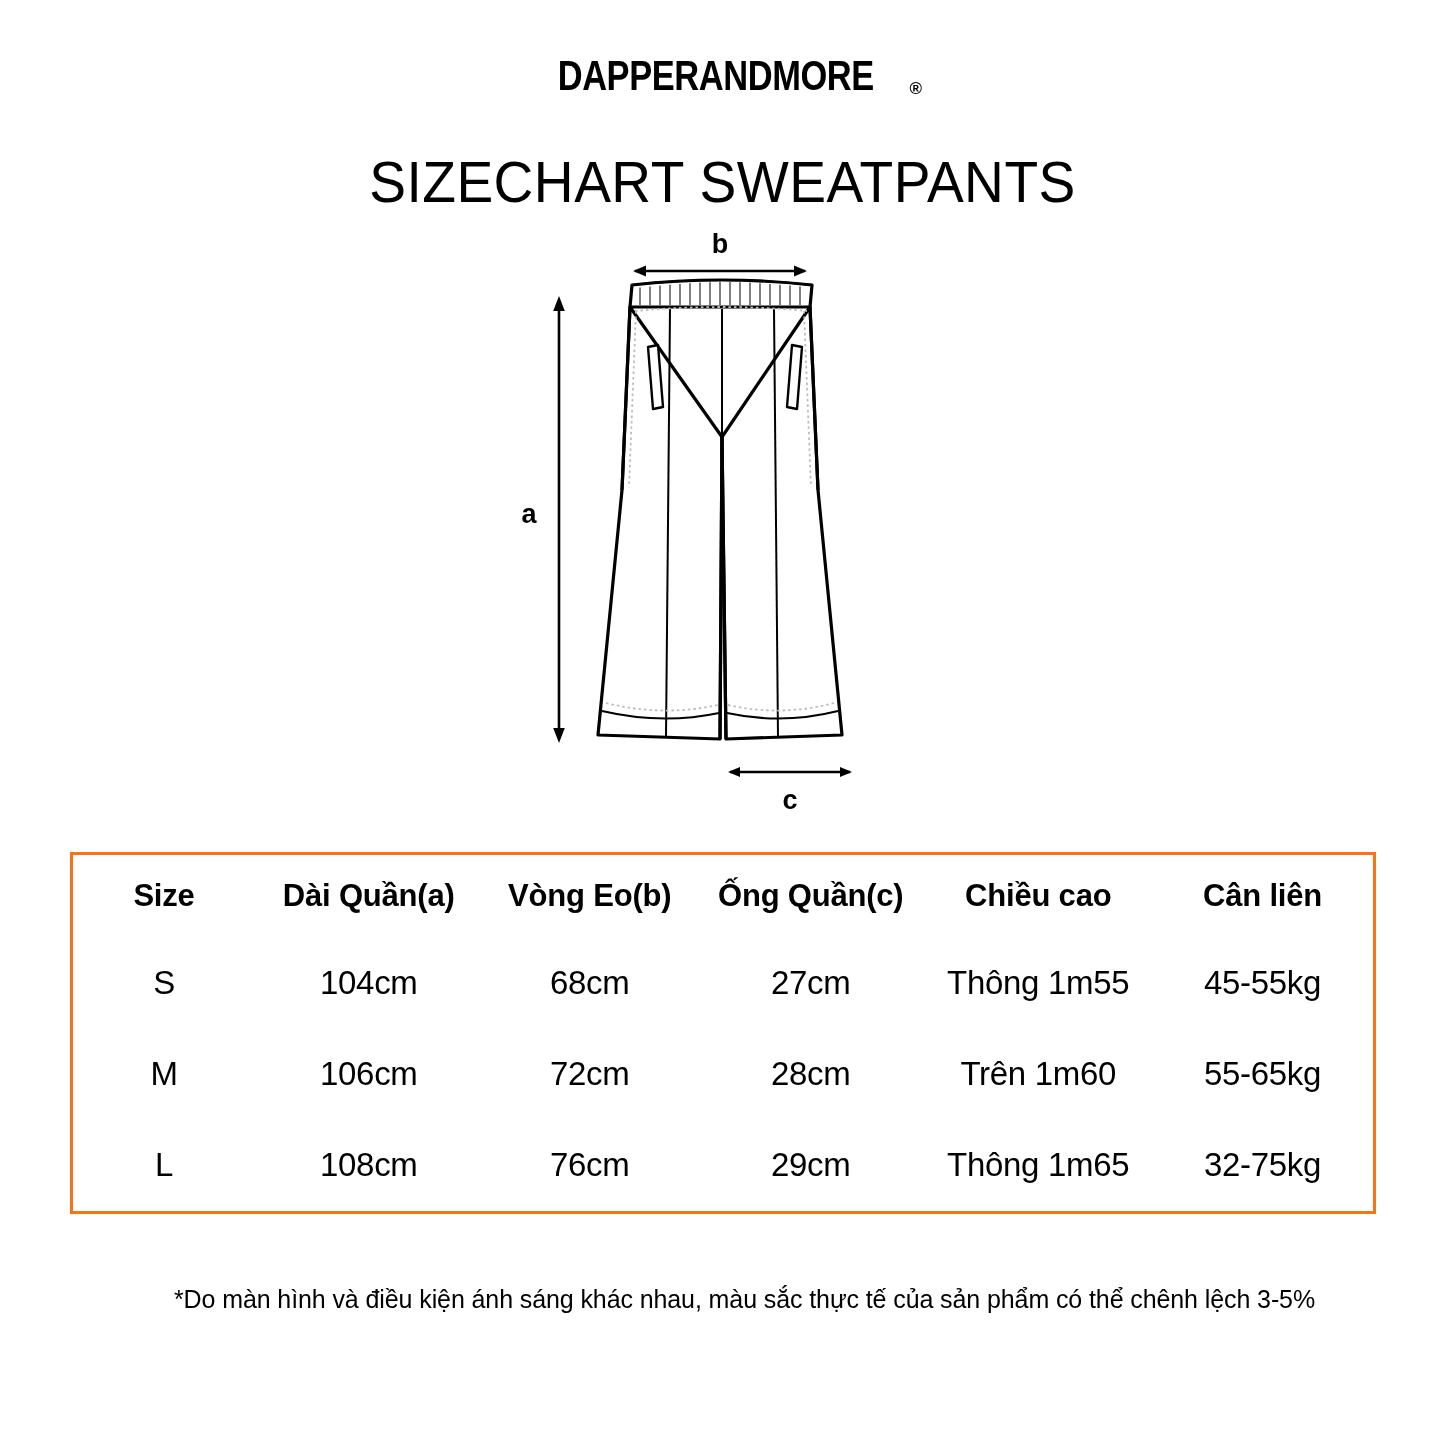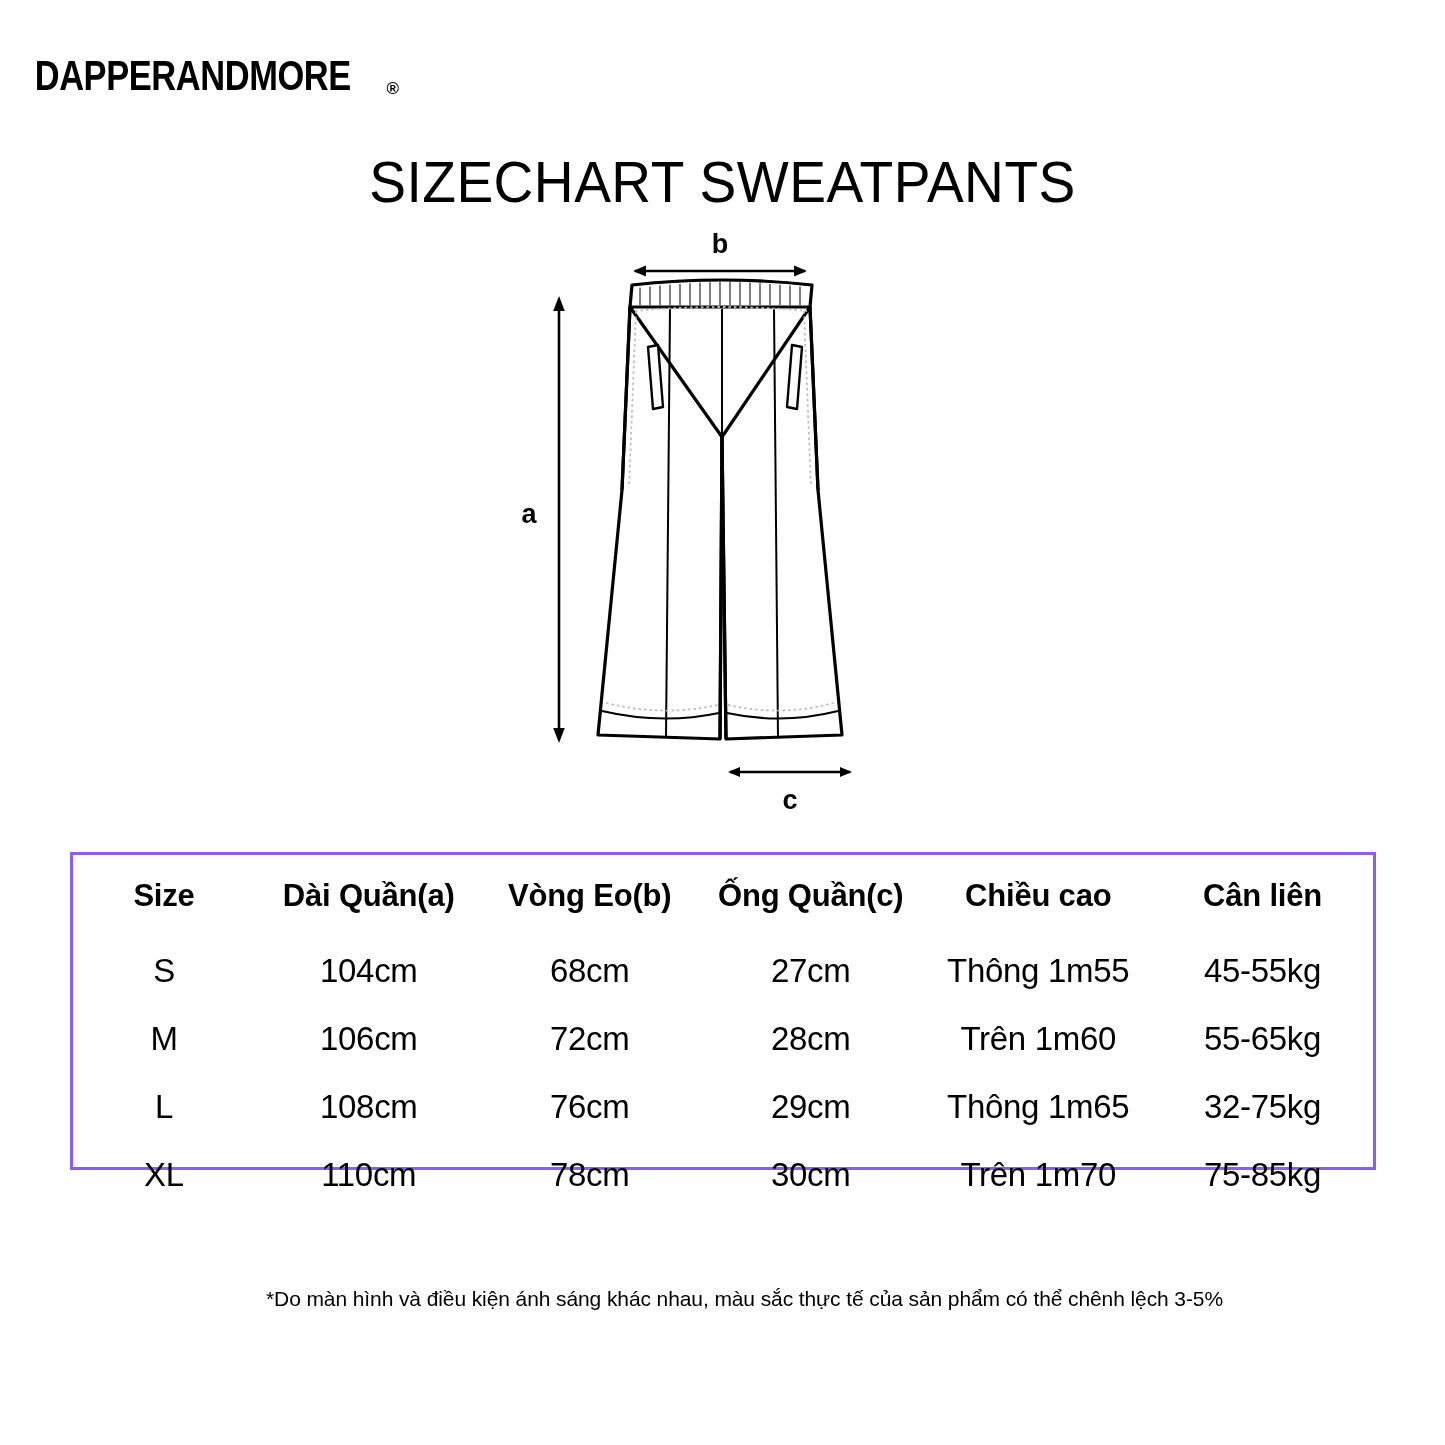--- a/index.html
+++ b/index.html
@@ -18,20 +18,21 @@
     background: #ffffff;
     overflow: hidden;
   }
 
   
   #brand-logo {
     position: absolute;
     top: 52px;
     left: 0;
     width: 1445px;
+    text-align: center;
     white-space: nowrap;
   }
   #brand-logo .brand-word {
     font-family: "Liberation Sans Narrow", "Liberation Sans", sans-serif;
     font-weight: bold;
     font-size: 42px;
     letter-spacing: -0.5px;
     transform: scaleX(0.82);
     display: inline-block;
     transform-origin: center bottom;
@@ -74,22 +75,22 @@
     font-weight: bold;
     font-size: 27px;
   }
 
   
   #size-table-wrap {
     position: absolute;
     left: 70px;
     top: 852px;
     width: 1306px;
-    height: 318px;
-    border: 3px solid #8b5cf6;
+    height: 362px;
+    border: 3px solid #f97316;
     box-sizing: border-box;
   }
   table#size-table {
     width: 100%;
     height: 100%;
     border-collapse: collapse;
     table-layout: fixed;
   }
   table#size-table th,
   table#size-table td {
@@ -119,21 +120,21 @@
 
   
   #footnotes {
     position: absolute;
     left: 0;
     top: 1282px;
     width: 1445px;
     text-align: center;
   }
   #footnotes .note {
-    font-size: 21px;
+    font-size: 25px;
     font-weight: 400;
     line-height: 34px;
     white-space: nowrap;
     letter-spacing: -0.1px;
     padding-left: 44px;
   }
   #footnotes .note.bold { font-weight: bold; }
   #footnotes .spacer { height: 22px; }
 </style>
 </head>
@@ -286,28 +287,20 @@
           <td>55-65kg</td>
         </tr>
         <tr>
           <td>L</td>
           <td>108cm</td>
           <td>76cm</td>
           <td>29cm</td>
           <td>Thông 1m65</td>
           <td>32-75kg</td>
         </tr>
-        <tr>
-          <td>XL</td>
-          <td>110cm</td>
-          <td>78cm</td>
-          <td>30cm</td>
-          <td>Trên 1m70</td>
-          <td>75-85kg</td>
-        </tr>
       </tbody>
     </table>
   </div>
 
   <div id="footnotes">
     <div class="note">*Do màn hình và điều kiện ánh sáng khác nhau, màu sắc thực tế của sản phẩm có thể chênh lệch 3-5%</div>
     <div class="spacer"></div>
   </div>
 
 </div>

